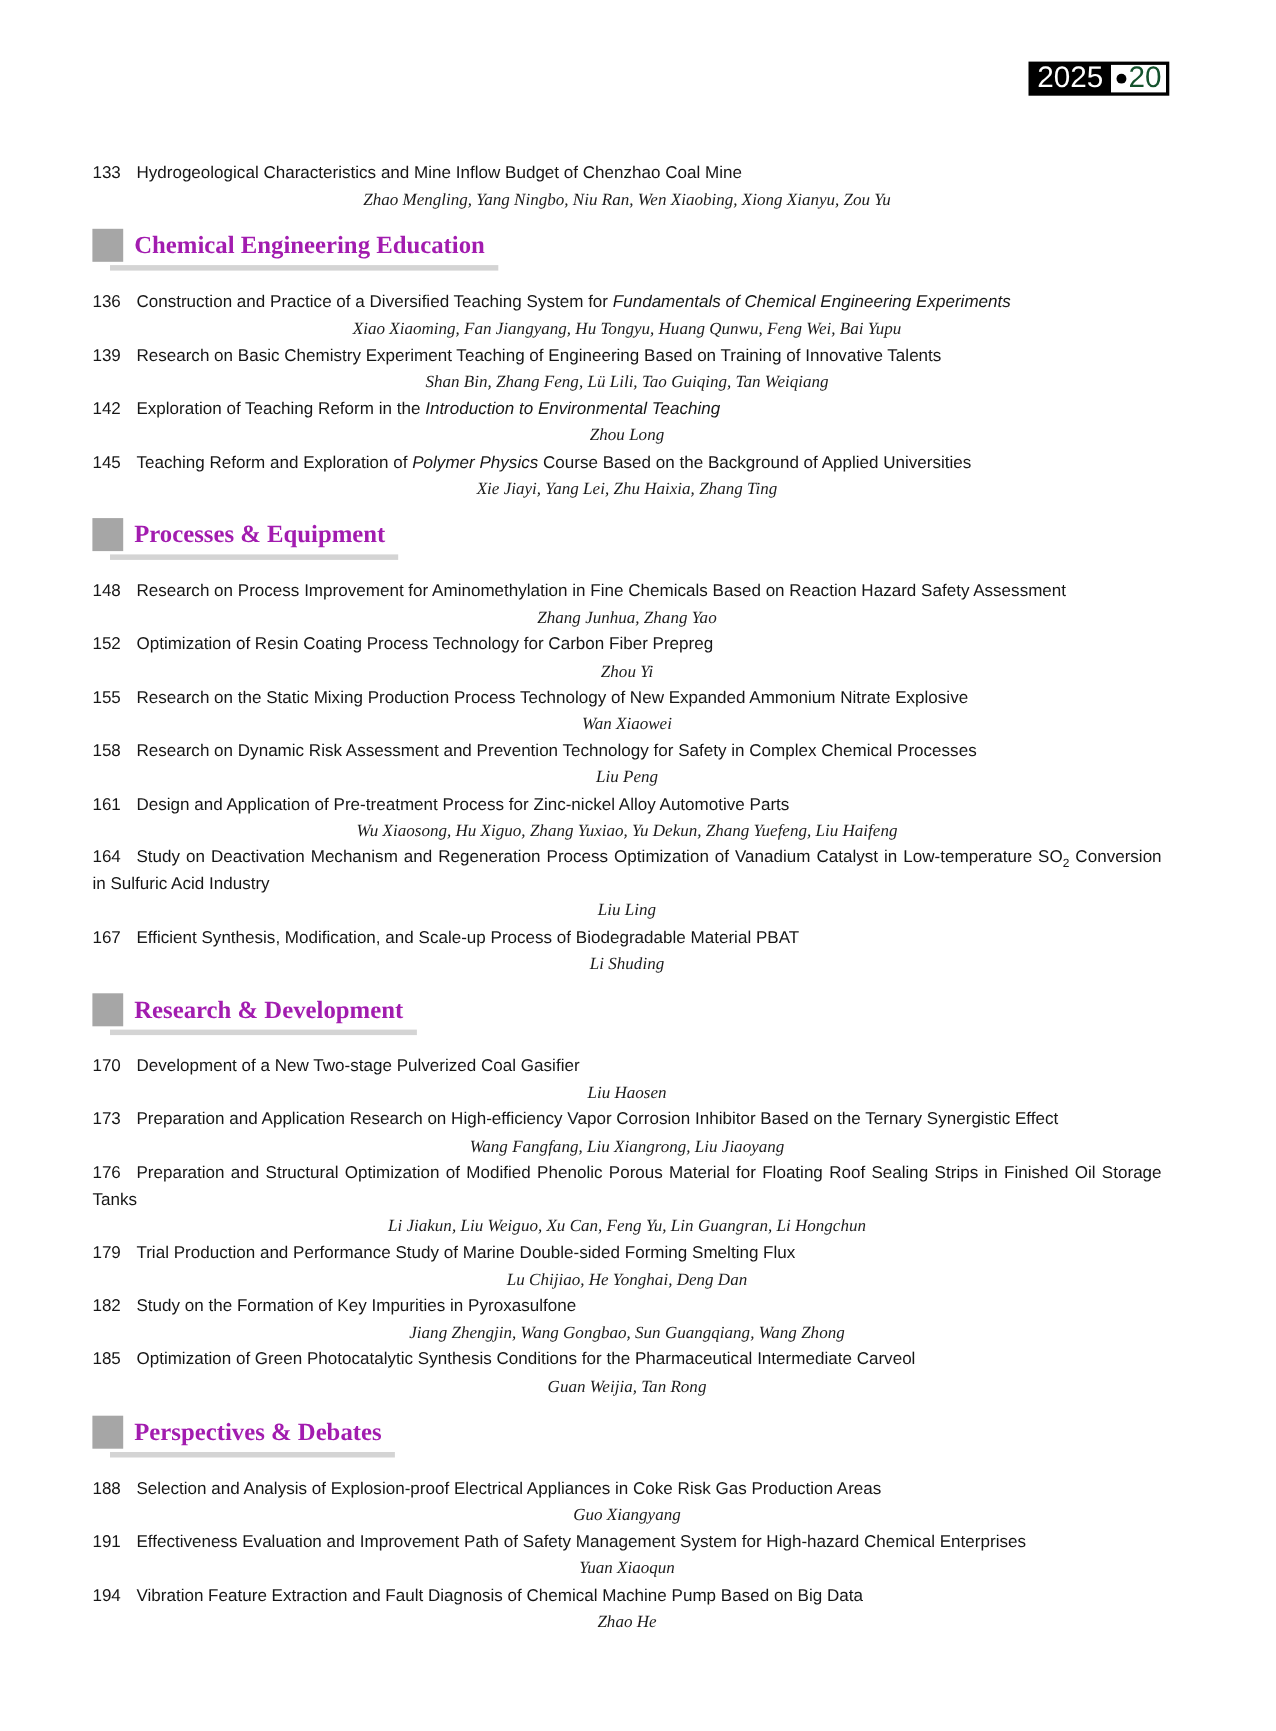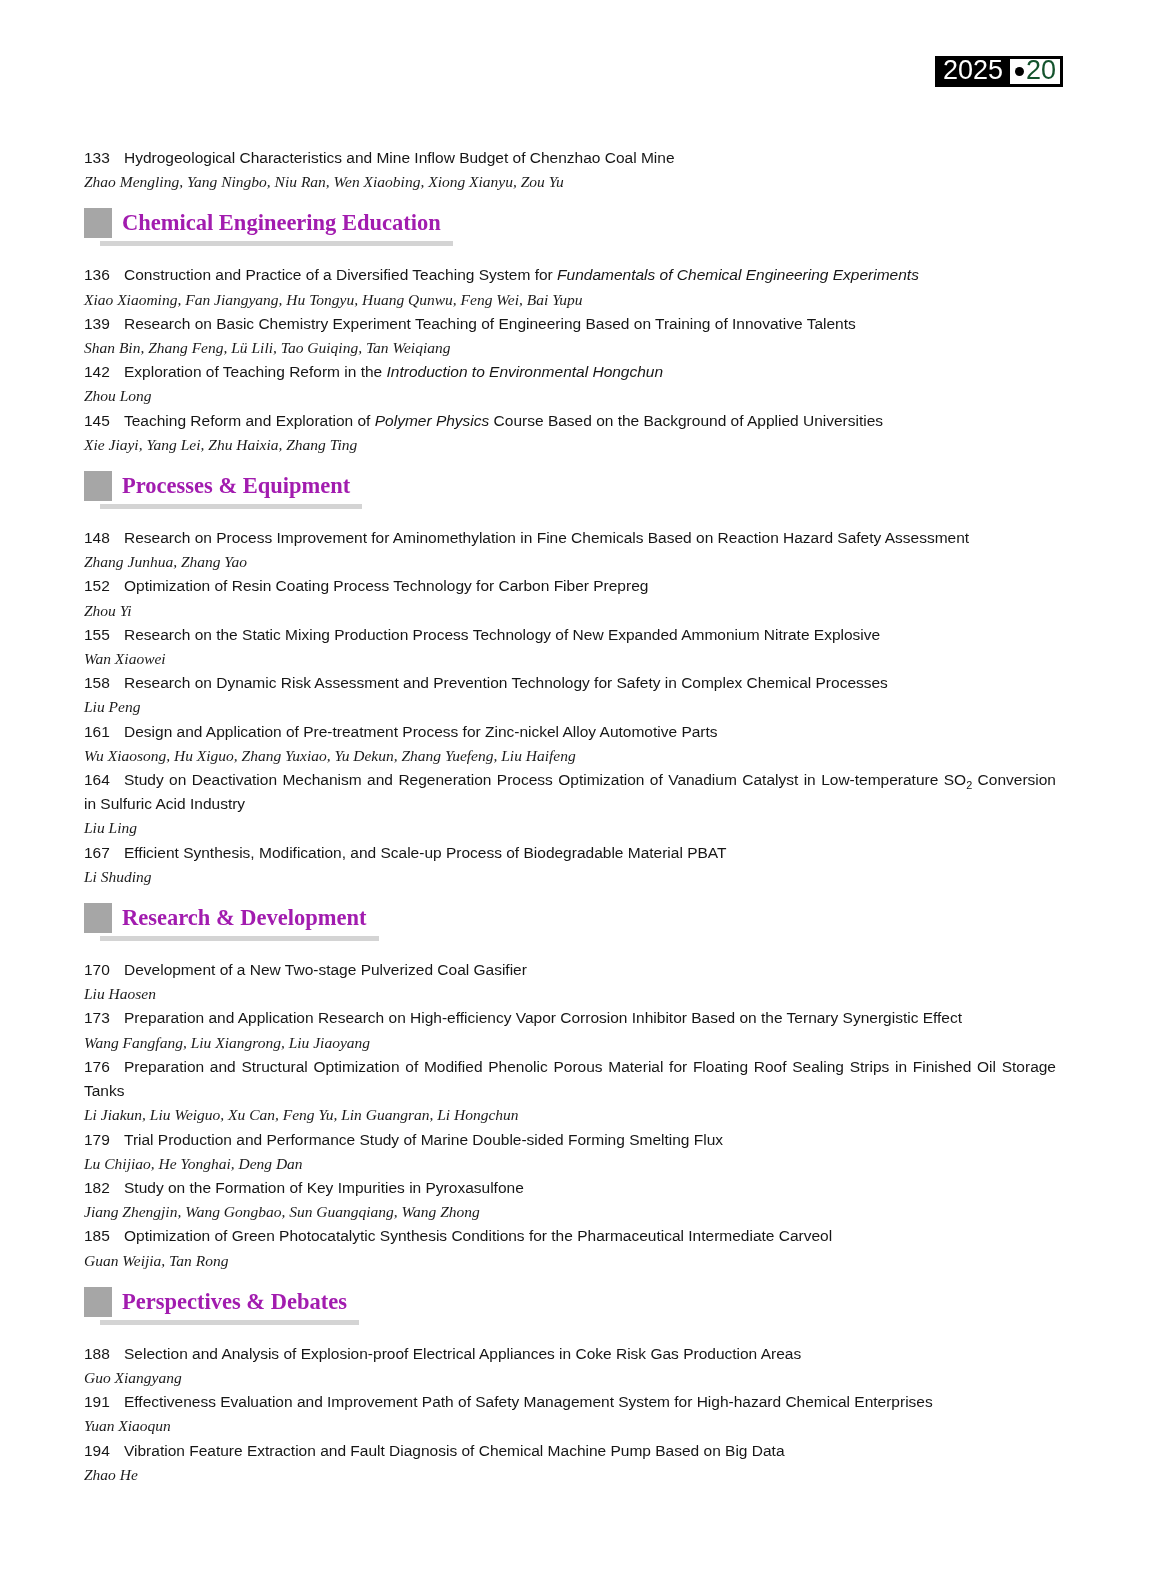--- a/index.html
+++ b/index.html
@@ -41,21 +41,21 @@
     text-align: justify;
     color: #161616;
   }
   .entry-title .num { display: inline-block; width: 40px; }
   .seg-italic { font-style: italic; }
   .entry-title sub { font-size: 70%; line-height: 0; }
   .entry-authors {
     font-family: "Liberation Serif", serif;
     font-style: italic;
     font-size: 15.5px; line-height: 24.2px;
-    text-align: left;
+    text-align: center;
     color: #1a1a1a;
   }
 
   
   .section-header { margin: 13px 0 17px 0; }
   .section-header-inner { display: inline-block; }
   .header-row { display: flex; align-items: center; height: 32px; }
   .square { width: 28px; height: 30px; background: #a6a6a6; margin-right: 10px; flex: 0 0 auto; }
   .section-title {
     font-family: "Liberation Serif", serif;
@@ -92,21 +92,21 @@
         </div><div class="section-shadow"></div></div></div>
     <div class="entry">
       <div class="entry-title"><span class="num">136</span><span>Construction and Practice of a Diversified Teaching System for </span><span class="seg-italic">Fundamentals of Chemical Engineering Experiments</span></div>
       <div class="entry-authors">Xiao Xiaoming, Fan Jiangyang, Hu Tongyu, Huang Qunwu, Feng Wei, Bai Yupu</div>
     </div>
     <div class="entry">
       <div class="entry-title"><span class="num">139</span><span>Research on Basic Chemistry Experiment Teaching of Engineering Based on Training of Innovative Talents</span></div>
       <div class="entry-authors">Shan Bin, Zhang Feng, Lü Lili, Tao Guiqing, Tan Weiqiang</div>
     </div>
     <div class="entry">
-      <div class="entry-title"><span class="num">142</span><span>Exploration of Teaching Reform in the </span><span class="seg-italic">Introduction to Environmental Hongchun</span></div>
+      <div class="entry-title"><span class="num">142</span><span>Exploration of Teaching Reform in the </span><span class="seg-italic">Introduction to Environmental Teaching</span></div>
       <div class="entry-authors">Zhou Long</div>
     </div>
     <div class="entry">
       <div class="entry-title"><span class="num">145</span><span>Teaching Reform and Exploration of </span><span class="seg-italic">Polymer Physics</span><span> Course Based on the Background of Applied Universities</span></div>
       <div class="entry-authors">Xie Jiayi, Yang Lei, Zhu Haixia, Zhang Ting</div>
     </div>
     <div class="section-header"><div class="section-header-inner"><div class="header-row">
           <span class="square"></span>
           <span class="section-title">Processes &amp; Equipment</span>
         </div><div class="section-shadow"></div></div></div>

